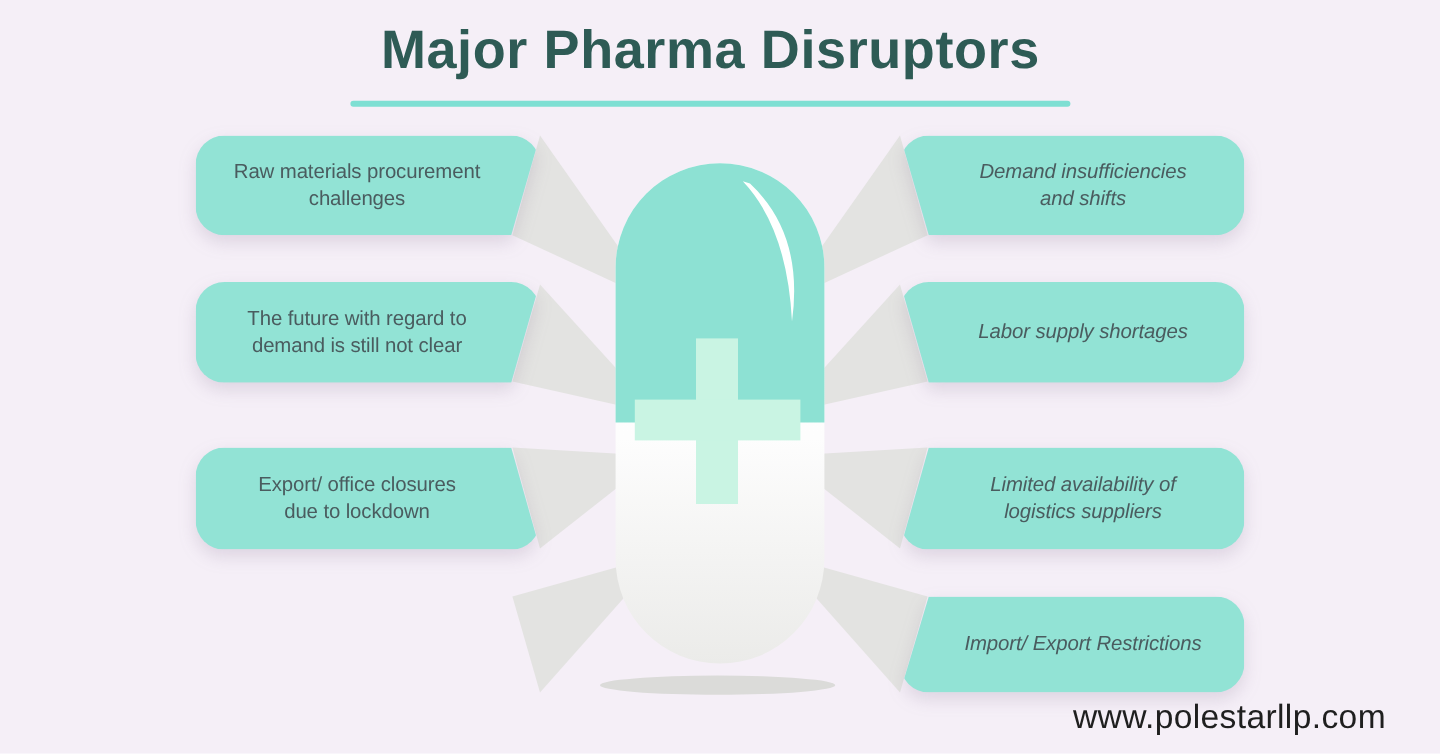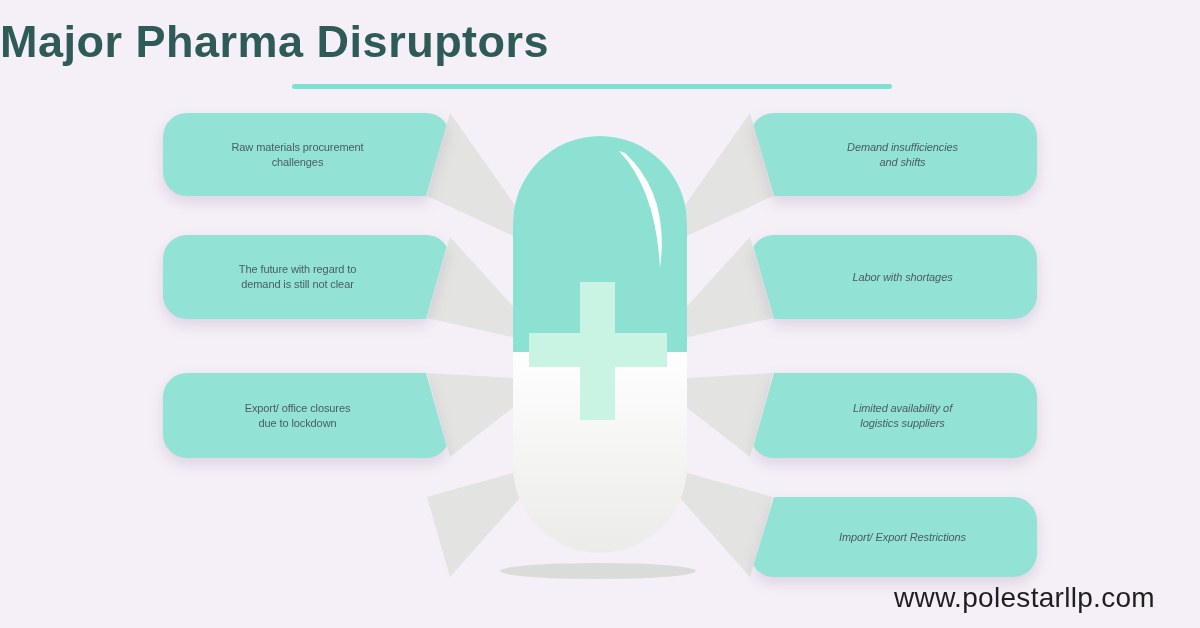--- a/index.html
+++ b/index.html
@@ -7,42 +7,42 @@
     --cross-mint:#c9f4e3; --underline-mint:#7edfd3; --title-text:#2e5b55;
     --box-text:#4a5c5f; --ray-gray:#e3e3e1; --shadow-gray:#dbdbd9; --footer-text:#1f1f1f;
   }
   *{margin:0;padding:0;box-sizing:border-box;}
   body{font-family:"Liberation Sans", sans-serif;}
   .canvas{
     position:relative;width:1200px;height:628px;overflow:hidden;
     background:var(--background);
   }
   .page-title{
-    position:absolute;top:16px;left:0;width:1184px;
+    position:absolute;top:16px;left:0;width:1184px;text-align:center;
     font-size:45px;font-weight:bold;letter-spacing:.5px;color:var(--title-text);
   }
   .title-underline{
     position:absolute;left:292px;top:84px;width:600px;height:5px;
     background:var(--underline-mint);border-radius:3px;
   }
   svg.illustration{position:absolute;left:0;top:0;}
   .ray{fill:var(--ray-gray);}
   .pill-body{fill:url(#pillWhiteGrad);}
   .pill-top{fill:var(--capsule-teal);}
   .pill-highlight{fill:#ffffff;}
   .cross{fill:var(--cross-mint);}
   .ground-shadow{fill:var(--shadow-gray);}
   .card{
     position:absolute;width:287px;
     filter:drop-shadow(0 6px 7px rgba(110,90,130,0.18));
   }
   .card-inner{
     width:100%;height:100%;background:var(--box-mint);border-radius:24px;
     display:flex;align-items:center;justify-content:center;text-align:center;
-    color:var(--box-text);font-size:11px;line-height:1.32;letter-spacing:-.1px;
+    color:var(--box-text);font-size:17px;line-height:1.32;letter-spacing:-.1px;
     white-space:pre-line;
   }
   .card-l{left:163px;}
   .card-r{left:750px;}
   .row1{top:113px;height:83px;}
   .row2{top:235px;height:84px;}
   .row3{top:373px;height:85px;}
   .row4{top:497px;height:80px;}
   .card-l .card-inner{padding:4px 32px 4px 14px;}
   .card-r .card-inner{padding:4px 14px 4px 32px;font-style:italic;}
@@ -105,21 +105,21 @@
   <div class="card card-l row3 slant-tr">
     <div class="card-inner">Export/ office closures
 due to lockdown</div>
   </div>
 
   <div class="card card-r row1 slant-bl">
     <div class="card-inner">Demand insufficiencies
 and shifts</div>
   </div>
   <div class="card card-r row2 slant-bl">
-    <div class="card-inner">Labor with shortages</div>
+    <div class="card-inner">Labor supply shortages</div>
   </div>
   <div class="card card-r row4 slant-tl">
     <div class="card-inner">Import/ Export Restrictions</div>
   </div>
   <div class="card card-r row3 slant-tl">
     <div class="card-inner">Limited availability of
 logistics suppliers</div>
   </div>
 
   <div class="website-url">www.polestarllp.com</div>

